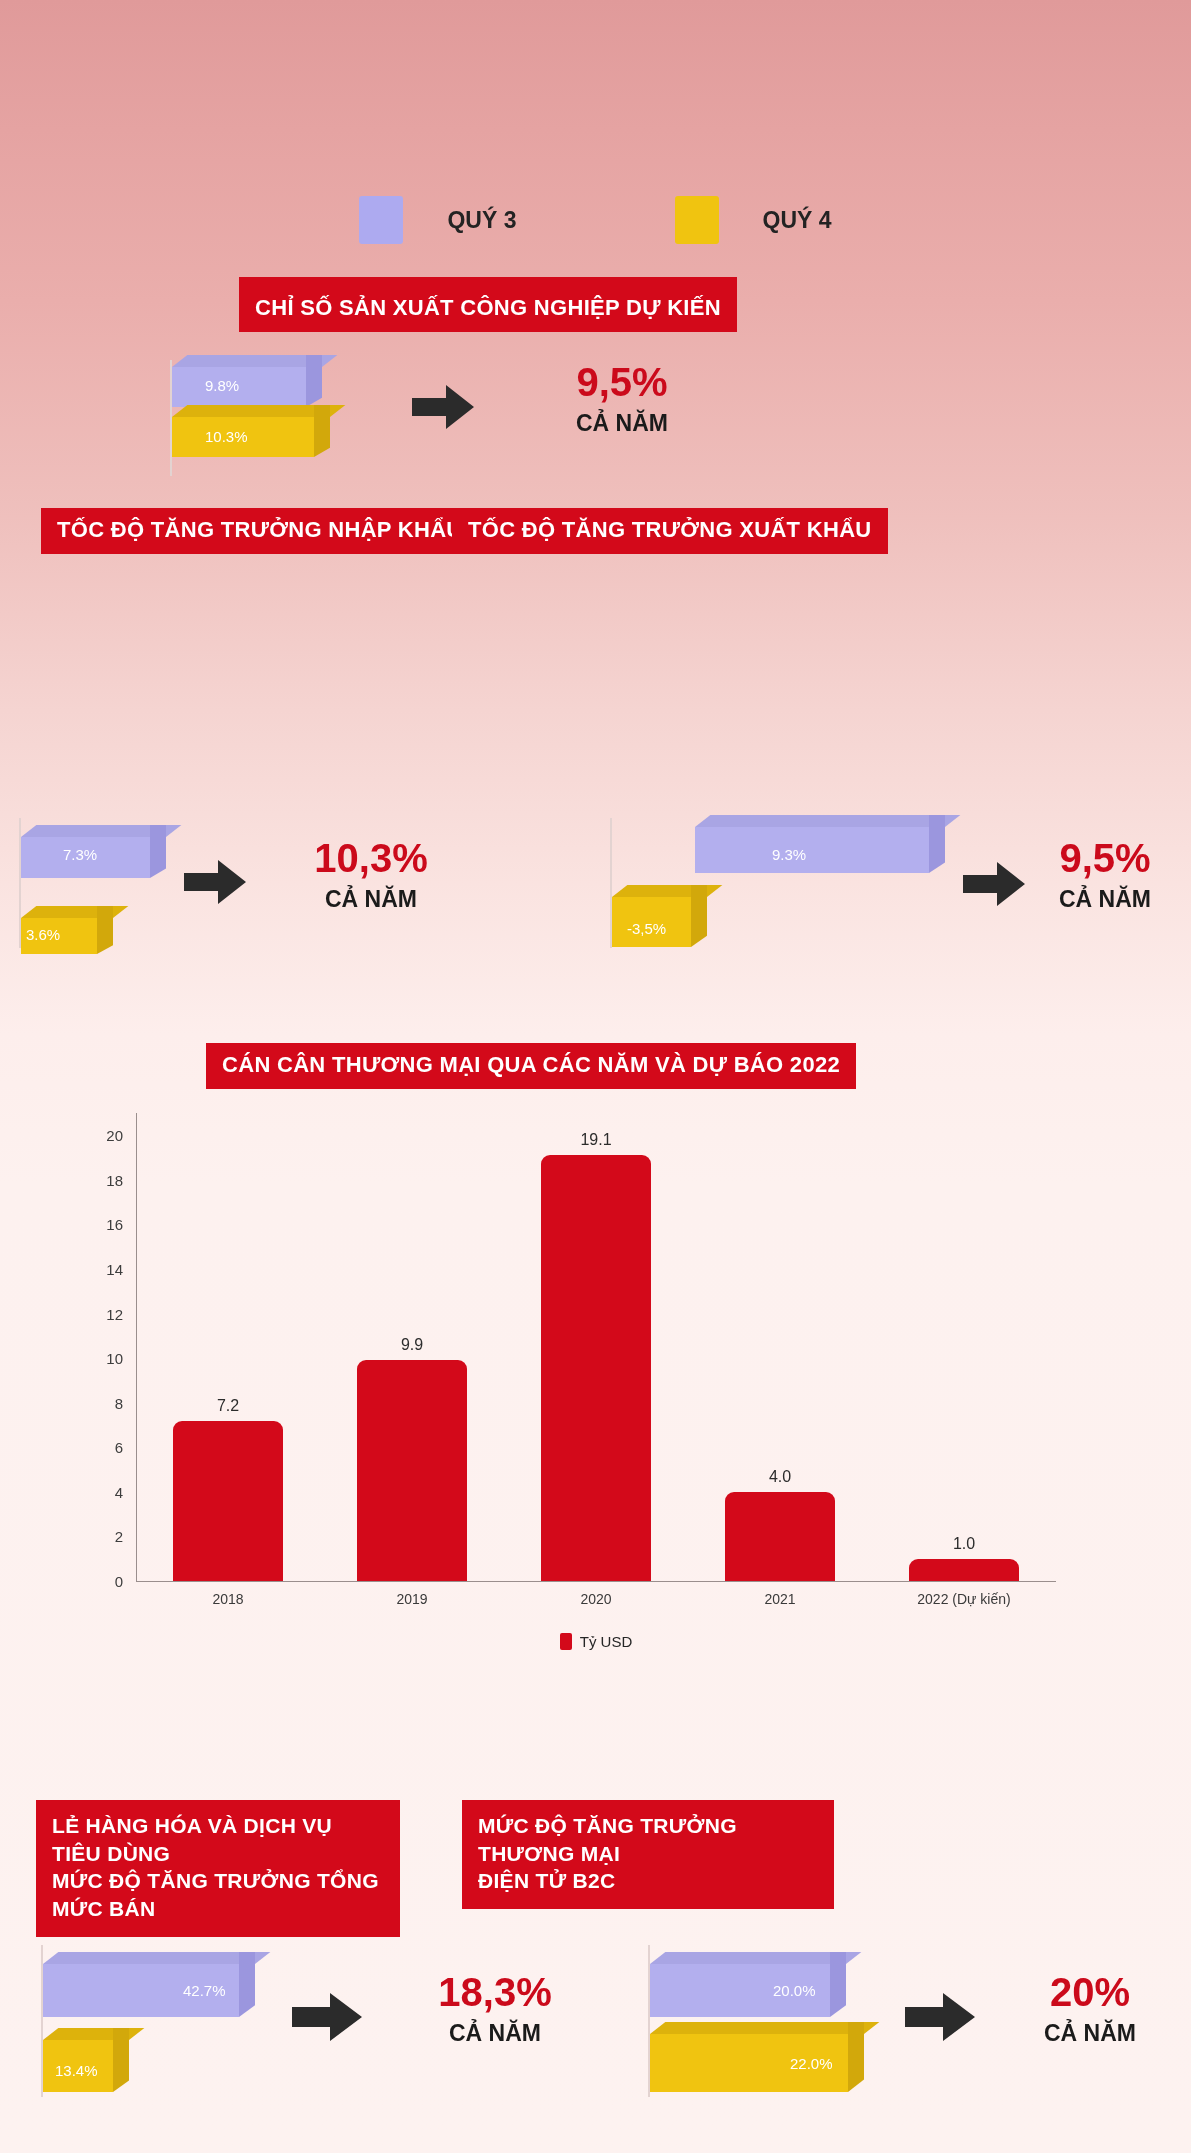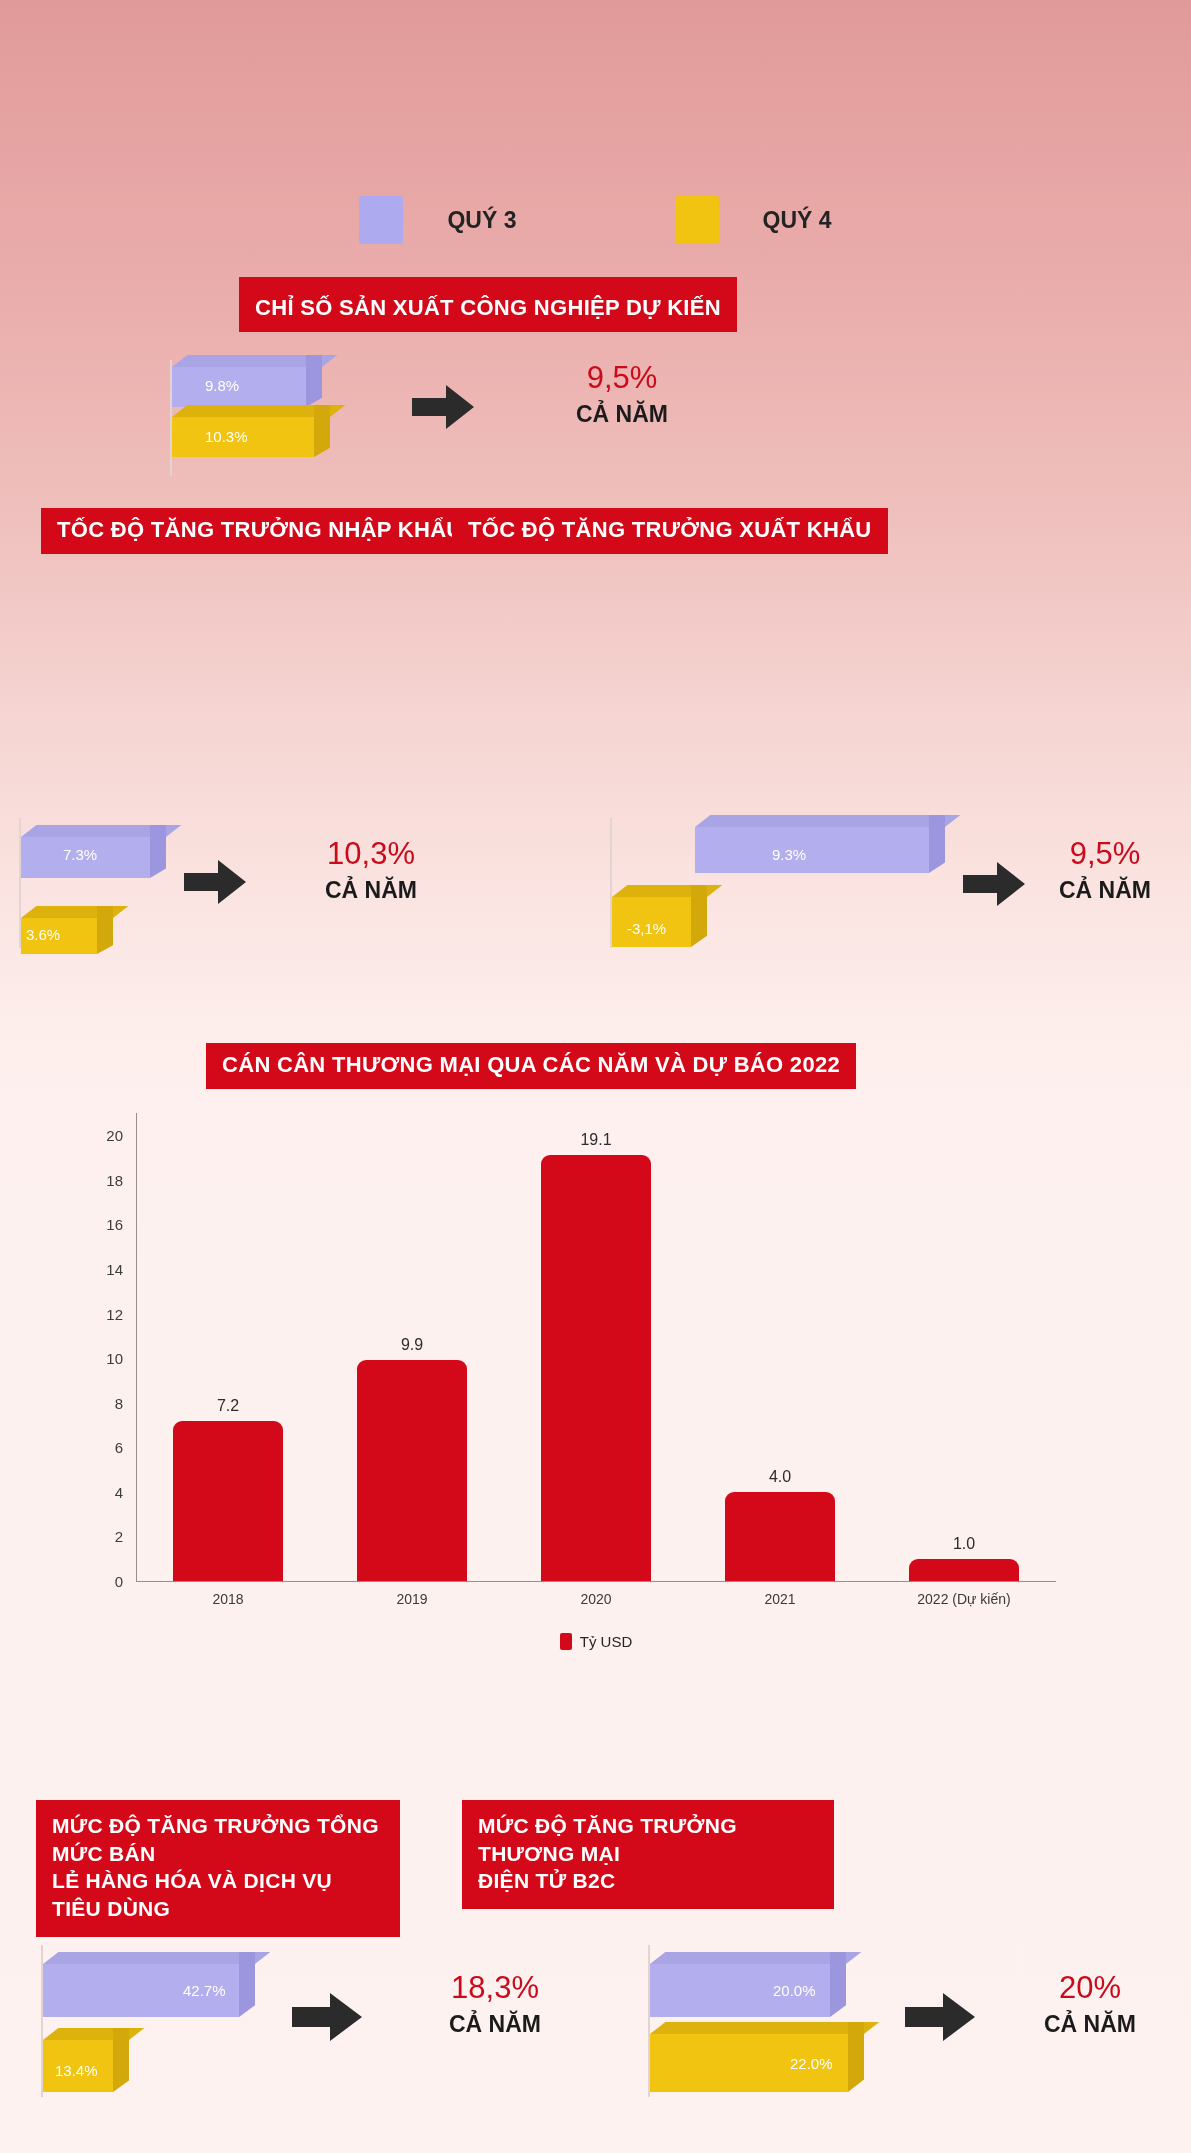--- a/index.html
+++ b/index.html
@@ -171,22 +171,22 @@
     display: block;
   }
   .arrow svg { display: block; }
 
   
   .result {
     position: absolute;
     text-align: center;
   }
   .result .big {
-    font-size: 31px;
-    font-weight: normal;
+    font-size: 40px;
+    font-weight: bold;
     color: #cb0a1b;
     line-height: 1.0;
     white-space: nowrap;
   }
   .result .sub {
     font-size: 23px;
     font-weight: bold;
     color: #1b1b1b;
     margin-top: 8px;
     white-space: nowrap;
@@ -355,21 +355,21 @@
     <div class="side"></div>
     <div class="face"></div>
   </div>
   <div class="bar-value" style="left:772px; top:846px;">9.3%</div>
 
   <div class="bar3d q4" style="left:612px; top:885px; width:95px; height:62px;">
     <div class="top"></div>
     <div class="side"></div>
     <div class="face"></div>
   </div>
-  <div class="bar-value" style="left:627px; top:920px;">-3,1%</div>
+  <div class="bar-value" style="left:627px; top:920px;">-3,5%</div>
 
   <div class="arrow" style="left:963px; top:862px;">
     <svg width="62" height="44" viewBox="0 0 62 44">
       <path d="M0 13 H34 V0 L62 22 L34 44 V31 H0 Z" fill="#2b2b2b"></path>
     </svg>
   </div>
 
   <div class="result" style="left:1030px; top:838px; width:150px;">
     <div class="big">9,5%</div>
     <div class="sub">CẢ NĂM</div>
@@ -416,22 +416,22 @@
         </div>
         <div class="xtick" style="left: 828px;">2022 (Dự kiến)</div>
       </div>
     <div class="chart-legend">
       <div class="sw"></div>
       <div class="lb">Tỷ USD</div>
     </div>
   </div>
 
   <div class="banner" id="banner-retail">
+    <span>LẺ HÀNG HÓA VÀ DỊCH VỤ TIÊU DÙNG</span>
     <span>MỨC ĐỘ TĂNG TRƯỞNG TỔNG MỨC BÁN</span>
-    <span>LẺ HÀNG HÓA VÀ DỊCH VỤ TIÊU DÙNG</span>
   </div>
 
   <div class="axis-line" style="left:41px; top:1945px; height:152px;"></div>
   <div class="bar3d q3" style="left:43px; top:1952px; width:212px; height:65px;">
     <div class="top"></div>
     <div class="side"></div>
     <div class="face"></div>
   </div>
   <div class="bar-value" style="left:183px; top:1982px;">42.7%</div>
 

